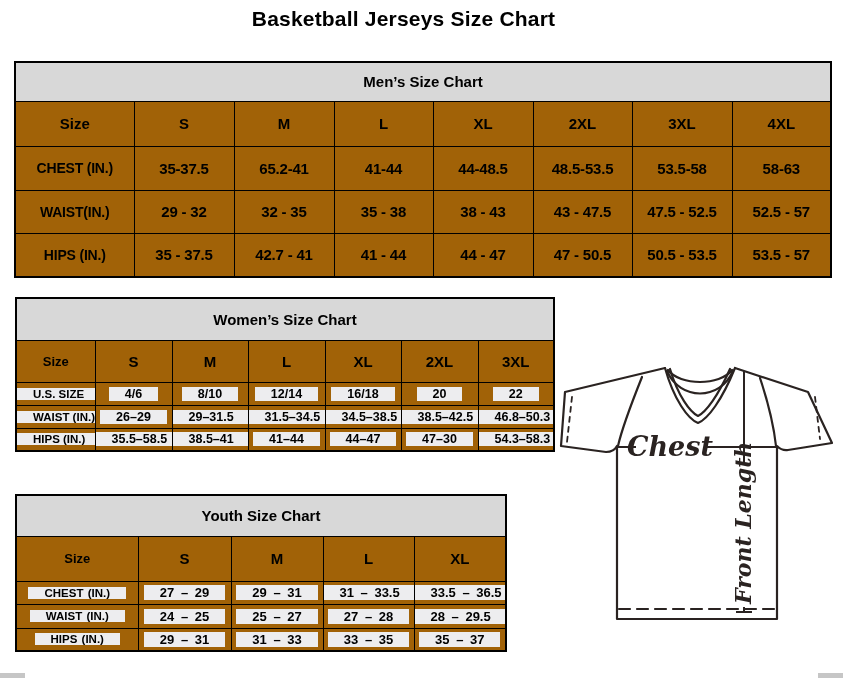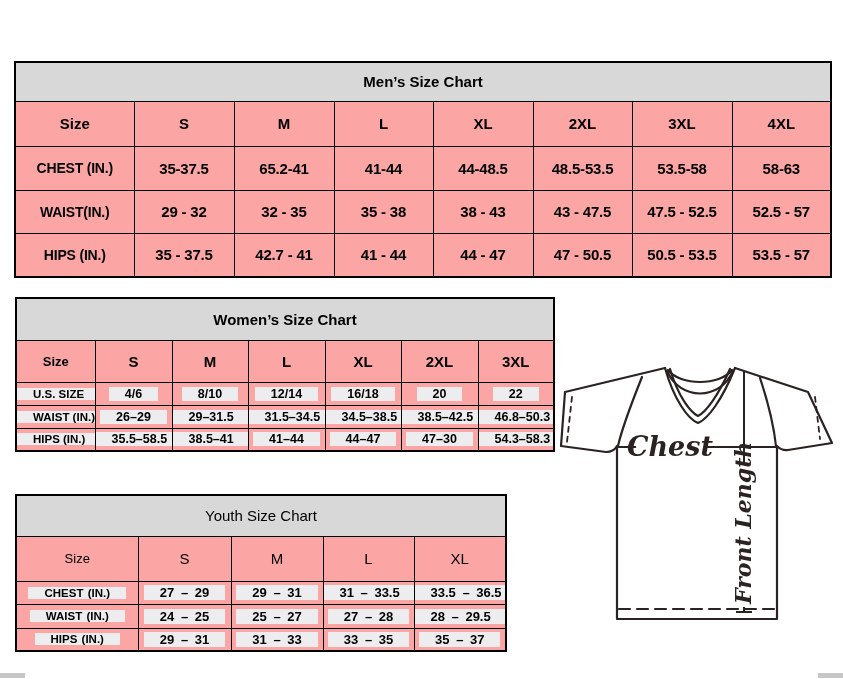--- a/index.html
+++ b/index.html
@@ -10,21 +10,21 @@
   }
   .page { position:absolute; inset:0; background:#fff; }
 
   .title {
     position:absolute; top:7px; left:0; width:807px; text-align:center;
     font-size:21px; font-weight:bold; letter-spacing:.2px; color:#000;
   }
 
   table {
     position:absolute; border-collapse:collapse; table-layout:fixed;
-    background:#fca5a5; border:2px solid #000;
+    background:#a16207; border:2px solid #000;
   }
   th, td {
     border:1.5px solid #000; text-align:center; vertical-align:middle;
     white-space:nowrap; overflow:hidden; color:#000;
   }
   .band { background:#d8d8d8; font-size:16px; font-weight:bold; }
 
   
   #mens { left:14px; top:61px; width:816px; }
   #mens th { font-size:15px; font-weight:bold; }
@@ -33,21 +33,21 @@
 
   
   #womens { left:15px; top:297px; width:538px; }
   #womens th { font-size:15px; font-weight:bold; }
   #womens th.sizehead { font-size:13px; }
   #womens td { font-size:12.5px; font-weight:bold; }
   #womens td.rowlabel { font-size:11.5px; }
 
   
   #youth { left:15px; top:494px; width:490px; }
-  #youth th { font-size:15px; font-weight:normal; }
+  #youth th { font-size:15px; font-weight:bold; }
   #youth th.sizehead { font-size:13px; }
   #youth td { font-size:13px; font-weight:bold; word-spacing:3px; }
   #youth td.rowlabel { font-size:11.5px; word-spacing:1px; }
 
   .hl { background:#ededef; padding:0 16px; }
 
   .diagram { position:absolute; left:556px; top:362px; width:284px; height:263px; }
   .diagram text {
     font-family:"DejaVu Serif", serif; font-style:italic; font-weight:bold;
     fill:#2a2321;
@@ -55,20 +55,21 @@
 
   .sb-frag { position:absolute; height:5px; width:25px; background:#c6c6c6; top:673px; }
   .sb-left { left:0; }
   .sb-right { left:818px; }
 </style>
 </head>
 <body>
 
 <div class="page">
 
+  <div class="title">Basketball Jerseys Size Chart</div>
 
   <table id="mens">
     <colgroup>
       <col style="width:119px">
         <col style="width:100px">
         <col style="width:100px">
         <col style="width:99px">
       <col style="width:100px">
         <col style="width:99px">
         <col style="width:100px">

